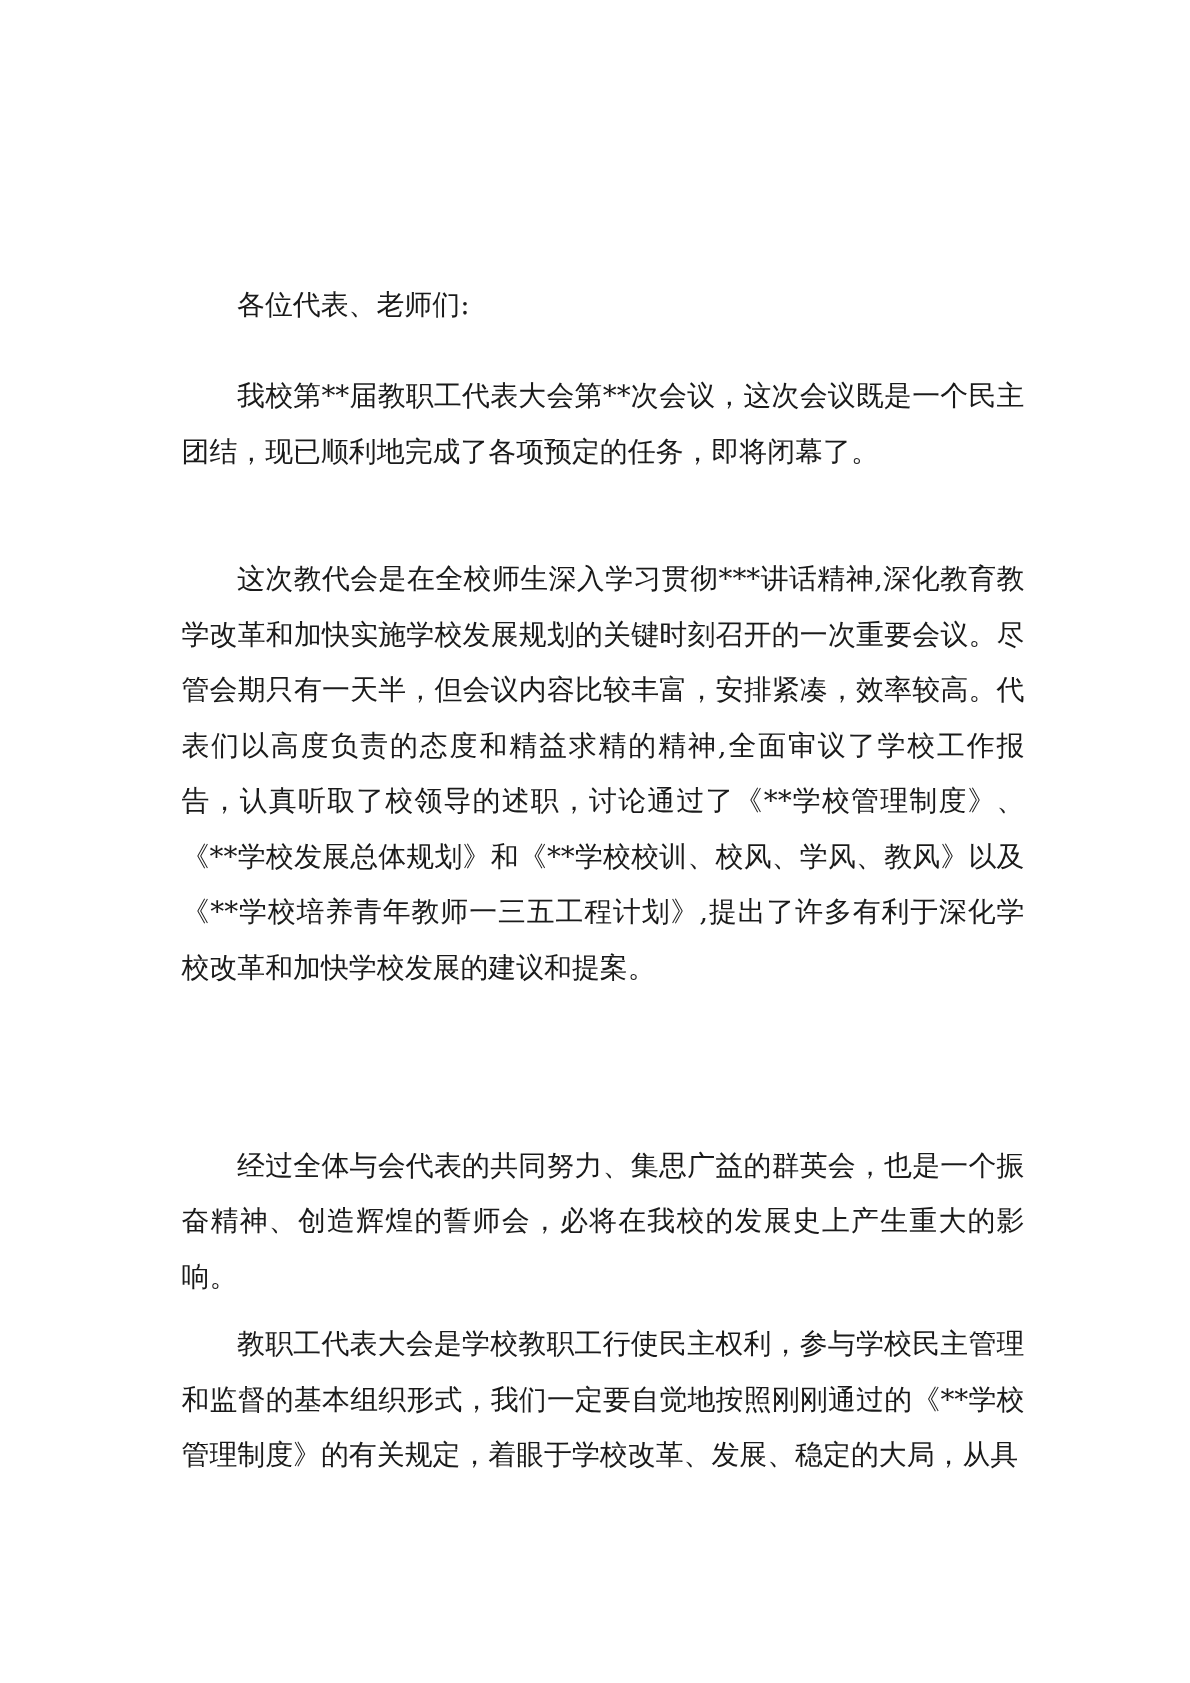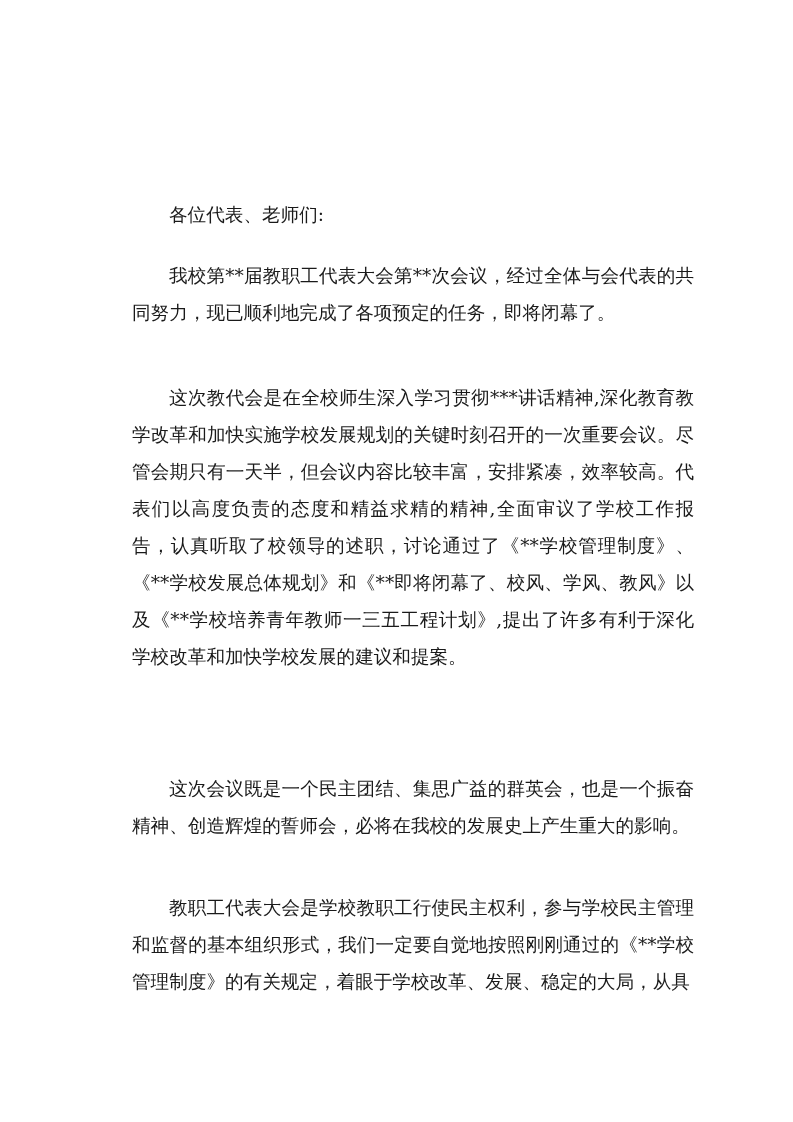--- a/index.html
+++ b/index.html
@@ -24,30 +24,30 @@
   .para {
     position: absolute;
     left: 0;
     width: 562px;
     font-size: 18.6px;
     line-height: 37px;
     text-indent: 37px;
     text-align: justify;
     text-align-last: left;
     letter-spacing: 0px;
-    margin: 15px;
+    margin: 4px;
   }
   #p0 { top: 181px; }
   #p1 { top: 242px; }
   #p2 { top: 364px; }
   #p3 { top: 755px; }
   #p4 { top: 874px; }
 </style>
 </head>
 <body>
 
 <div class="page">
   <p class="para" id="p0">各位代表、老师们:</p>
-  <p class="para" id="p1">我校第**届教职工代表大会第**次会议，经过全体与会代表的共同努力，现已顺利地完成了各项预定的任务，即将闭幕了。</p>
-  <p class="para" id="p2">这次教代会是在全校师生深入学习贯彻***讲话精神,深化教育教学改革和加快实施学校发展规划的关键时刻召开的一次重要会议。尽管会期只有一天半，但会议内容比较丰富，安排紧凑，效率较高。代表们以高度负责的态度和精益求精的精神,全面审议了学校工作报告，认真听取了校领导的述职，讨论通过了《**学校管理制度》、《**学校发展总体规划》和《**即将闭幕了、校风、学风、教风》以及《**学校培养青年教师一三五工程计划》,提出了许多有利于深化学校改革和加快学校发展的建议和提案。</p>
-  <p class="para" id="p3">这次会议既是一个民主团结、集思广益的群英会，也是一个振奋精神、创造辉煌的誓师会，必将在我校的发展史上产生重大的影响。</p>
+  <p class="para" id="p1">我校第**届教职工代表大会第**次会议，这次会议既是一个民主团结，现已顺利地完成了各项预定的任务，即将闭幕了。</p>
+  <p class="para" id="p2">这次教代会是在全校师生深入学习贯彻***讲话精神,深化教育教学改革和加快实施学校发展规划的关键时刻召开的一次重要会议。尽管会期只有一天半，但会议内容比较丰富，安排紧凑，效率较高。代表们以高度负责的态度和精益求精的精神,全面审议了学校工作报告，认真听取了校领导的述职，讨论通过了《**学校管理制度》、《**学校发展总体规划》和《**学校校训、校风、学风、教风》以及《**学校培养青年教师一三五工程计划》,提出了许多有利于深化学校改革和加快学校发展的建议和提案。</p>
+  <p class="para" id="p3">经过全体与会代表的共同努力、集思广益的群英会，也是一个振奋精神、创造辉煌的誓师会，必将在我校的发展史上产生重大的影响。</p>
   <p class="para" id="p4">教职工代表大会是学校教职工行使民主权利，参与学校民主管理和监督的基本组织形式，我们一定要自觉地按照刚刚通过的《**学校管理制度》的有关规定，着眼于学校改革、发展、稳定的大局，从具</p>
 </div>
 
 </body></html>

